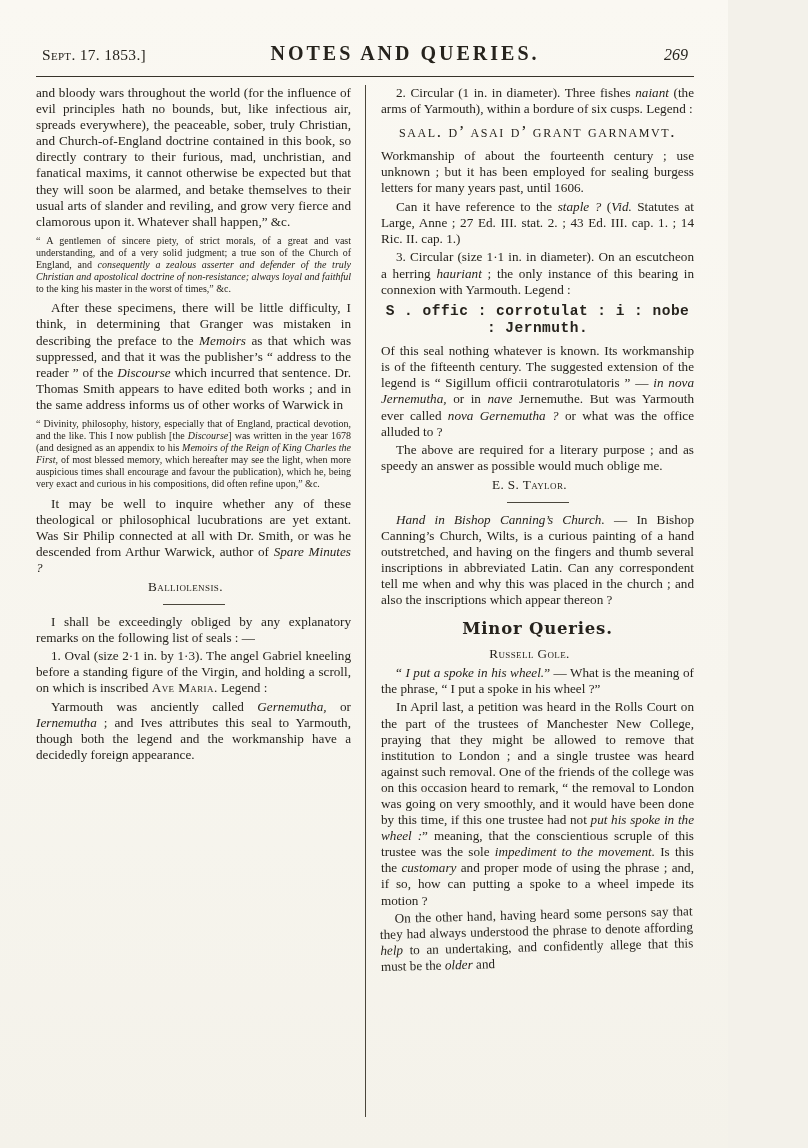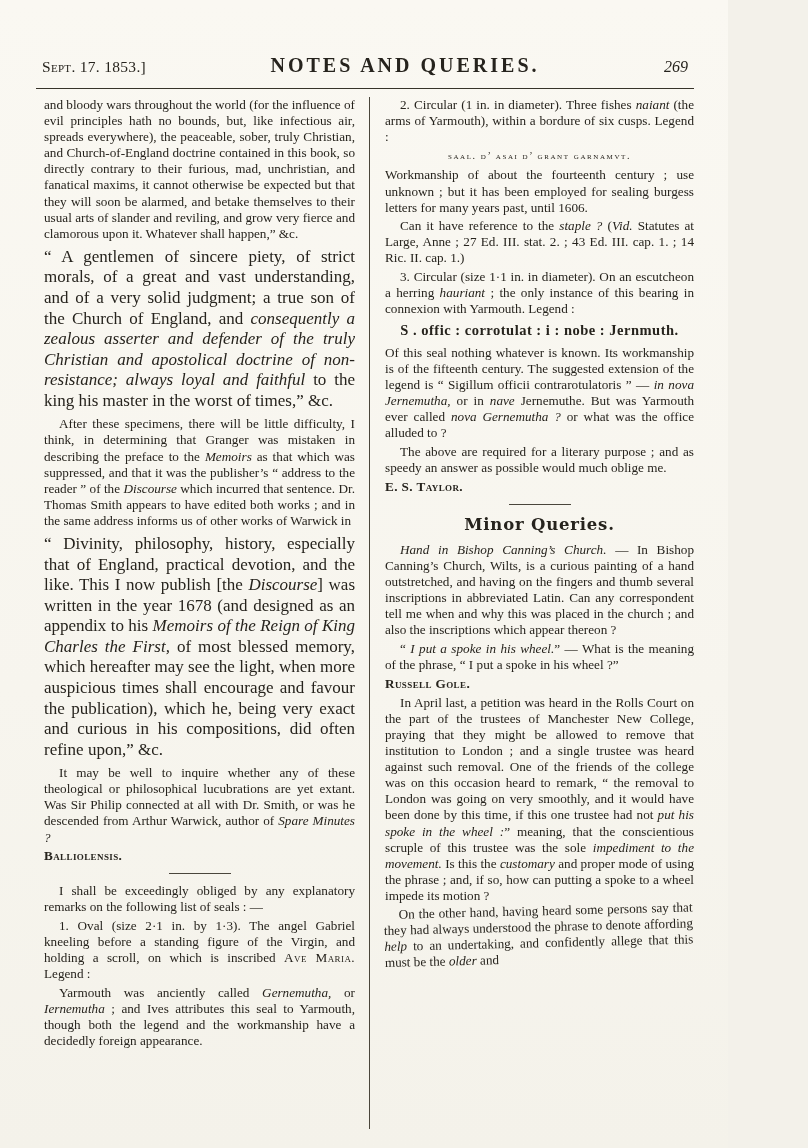--- a/index.html
+++ b/index.html
@@ -6,69 +6,69 @@
   html, body { margin: 0; padding: 0; }
   body {
     width: 808px; height: 1148px;
     background: #f3f1ea;
     font-family: "Liberation Serif", serif;
   }
   .page {
     width: 728px; height: 1148px;
     background: linear-gradient(180deg, #faf8f2 0%, #f7f5ee 60%, #f4f2ea 100%);
     color: #26231d;
-    padding: 50px 34px 16px 36px;
+    padding: 38px 34px 16px 36px;
     overflow: hidden;
     position: relative;
   }
   .masthead {
     display: flex; align-items: baseline; justify-content: space-between;
     padding: 0 6px;
   }
   .issue-date { font-size: 15.5px; font-variant: small-caps; letter-spacing: .3px; }
   .masthead-title {
     margin: 4px; font-size: 20px; font-weight: bold; letter-spacing: 3px;
     text-align: center; flex: 1;
   }
   .page-number { font-size: 16px; font-style: italic; }
   .head-rule { border-top: 1.4px solid #37332a; margin-top: 7px; }
   .columns {
-    display: flex; margin-top: 8px; height: 1032px; overflow: hidden; margin-left: 8px;
+    display: flex; margin-top: 8px; height: 1032px; overflow: hidden;
   }
   .col {
     width: 50%;
     font-size: 13.2px; line-height: 1.22; text-align: justify;
     color: #26231d;
   }
   .col-left  { padding-right: 14px; }
   .col-right { border-left: 1px solid #4a463b; padding-left: 15px; }
 
   .block { margin: 0 0 2.5px 0; }
   .indent { text-indent: 15px; }
-  .block-quote { font-size: 17px; line-height: 1.21; margin: 5px 0 5px 0; }
+  .block-quote { font-size: 10px; line-height: 1.21; margin: 5px 0 5px 0; }
   .block-heading {
     text-align: center; font-variant: small-caps; letter-spacing: .6px;
     margin: 9px 0 6px 0;
   }
   .block-legend {
     text-align: center; font-variant: small-caps; letter-spacing: 1.6px;
-    font-size: 10px; margin: 5px 0 5px 0;
+    font-size: 17px; margin: 5px 0 5px 0;
   }
   .block-legend-gothic {
     text-align: center; margin: 5px 0 5px 0;
-    font-family: Liberation Serif, serif; font-weight: bold; font-size: 14.5px;
+    font-family: Liberation Mono, monospace; font-weight: bold; font-size: 14.5px;
     letter-spacing: .5px;
   }
   .block-gothic-heading {
     text-align: center; margin: 10px 0 7px 0;
     font-family: "DejaVu Serif", serif; font-weight: bold; font-size: 16.5px;
     letter-spacing: .8px;
   }
   .block-signature {
-    text-align: left; padding-right: 16px; margin: 1px 0 3px 0; font-weight: bold;
+    text-align: center; padding-right: 16px; margin: 1px 0 3px 0;
   }
   .block-rule {
     width: 62px; border-top: 1px solid #4a463c; margin: 9px auto 9px auto;
   }
   .it { font-style: italic; }
   .sc { font-variant: small-caps; letter-spacing: .4px; }
   .gothic { font-weight: bold; }
   .skew { transform: rotate(-1.4deg); transform-origin: 0 100%; }
 </style>
 </head>
@@ -98,21 +98,21 @@
         <p class="block block-p indent"><span>2. Circular (1 in. in diameter).  Three fishes </span><span class="it">naiant</span><span> (the arms of Yarmouth), within a bordure of six cusps.  Legend :</span></p>
         <p class="block block-legend"><span>saal. d’ asai d’ grant garnamvt.</span></p>
         <p class="block block-p"><span>Workmanship of about the fourteenth century ; use unknown ; but it has been employed for sealing burgess letters for many years past, until 1606.</span></p>
         <p class="block block-p indent"><span>Can it have reference to the </span><span class="it">staple ?</span><span> (</span><span class="it">Vid.</span><span> Statutes at Large, Anne ; 27 Ed. III. stat. 2. ; 43 Ed. III. cap. 1. ; 14 Ric. II. cap. 1.)</span></p>
         <p class="block block-p indent"><span>3. Circular (size 1·1 in. in diameter).  On an escutcheon a herring </span><span class="it">hauriant</span><span> ; the only instance of this bearing in connexion with Yarmouth.  Legend :</span></p>
         <p class="block block-legend-gothic"><span class="gothic">S . offic : corrotulat : i : nobe : Jernmuth.</span></p>
         <p class="block block-p"><span>Of this seal nothing whatever is known.  Its workmanship is of the fifteenth century.  The suggested extension of the legend is “ Sigillum officii contrarotulatoris ” — </span><span class="it">in nova Jernemutha,</span><span> or in </span><span class="it">nave</span><span> Jernemuthe.  But was Yarmouth ever called </span><span class="it">nova Gernemutha ?</span><span> or what was the office alluded to ?</span></p>
         <p class="block block-p indent"><span>The above are required for a literary purpose ; and as speedy an answer as possible would much oblige me.</span></p>
         <p class="block block-signature"><span class="sc">E. S. Taylor.</span></p>
         <div class="block-rule"></div>
+        <p class="block block-p indent"><span class="it">Hand in Bishop Canning’s Church.</span><span> — In Bishop Canning’s Church, Wilts, is a curious painting of a hand outstretched, and having on the fingers and thumb several inscriptions in abbreviated Latin.  Can any correspondent tell me when and why this was placed in the church ; and also the inscriptions which appear thereon ?</span></p>
         <p class="block block-gothic-heading"><span class="gothic">Minor Queries.</span></p>
-        <p class="block block-p indent"><span class="it">Hand in Bishop Canning’s Church.</span><span> — In Bishop Canning’s Church, Wilts, is a curious painting of a hand outstretched, and having on the fingers and thumb several inscriptions in abbreviated Latin.  Can any correspondent tell me when and why this was placed in the church ; and also the inscriptions which appear thereon ?</span></p>
+        <p class="block block-signature"><span class="sc">Russell Gole.</span></p>
         <p class="block block-p indent"><span>“ </span><span class="it">I put a spoke in his wheel.</span><span>” — What is the meaning of the phrase, “ I put a spoke in his wheel ?”</span></p>
-        <p class="block block-signature"><span class="sc">Russell Gole.</span></p>
         <p class="block block-p indent"><span>In April last, a petition was heard in the Rolls Court on the part of the trustees of Manchester New College, praying that they might be allowed to remove that institution to London ; and a single trustee was heard against such removal.  One of the friends of the college was on this occasion heard to remark, “ the removal to London was going on very smoothly, and it would have been done by this time, if this one trustee had not </span><span class="it">put his spoke in the wheel :</span><span>” meaning, that the conscientious scruple of this trustee was the sole </span><span class="it">impediment to the movement.</span><span>  Is this the </span><span class="it">customary</span><span> and proper mode of using the phrase ; and, if so, how can putting a spoke to a wheel impede its motion ?</span></p>
         <p class="block block-p indent skew"><span>On the other hand, having heard some persons say that they had always understood the phrase to denote affording </span><span class="it">help</span><span> to an undertaking, and confidently allege that this must be the </span><span class="it">older</span><span> and</span></p>
       </section>
   </main>
 </div>
 
 </body></html>

